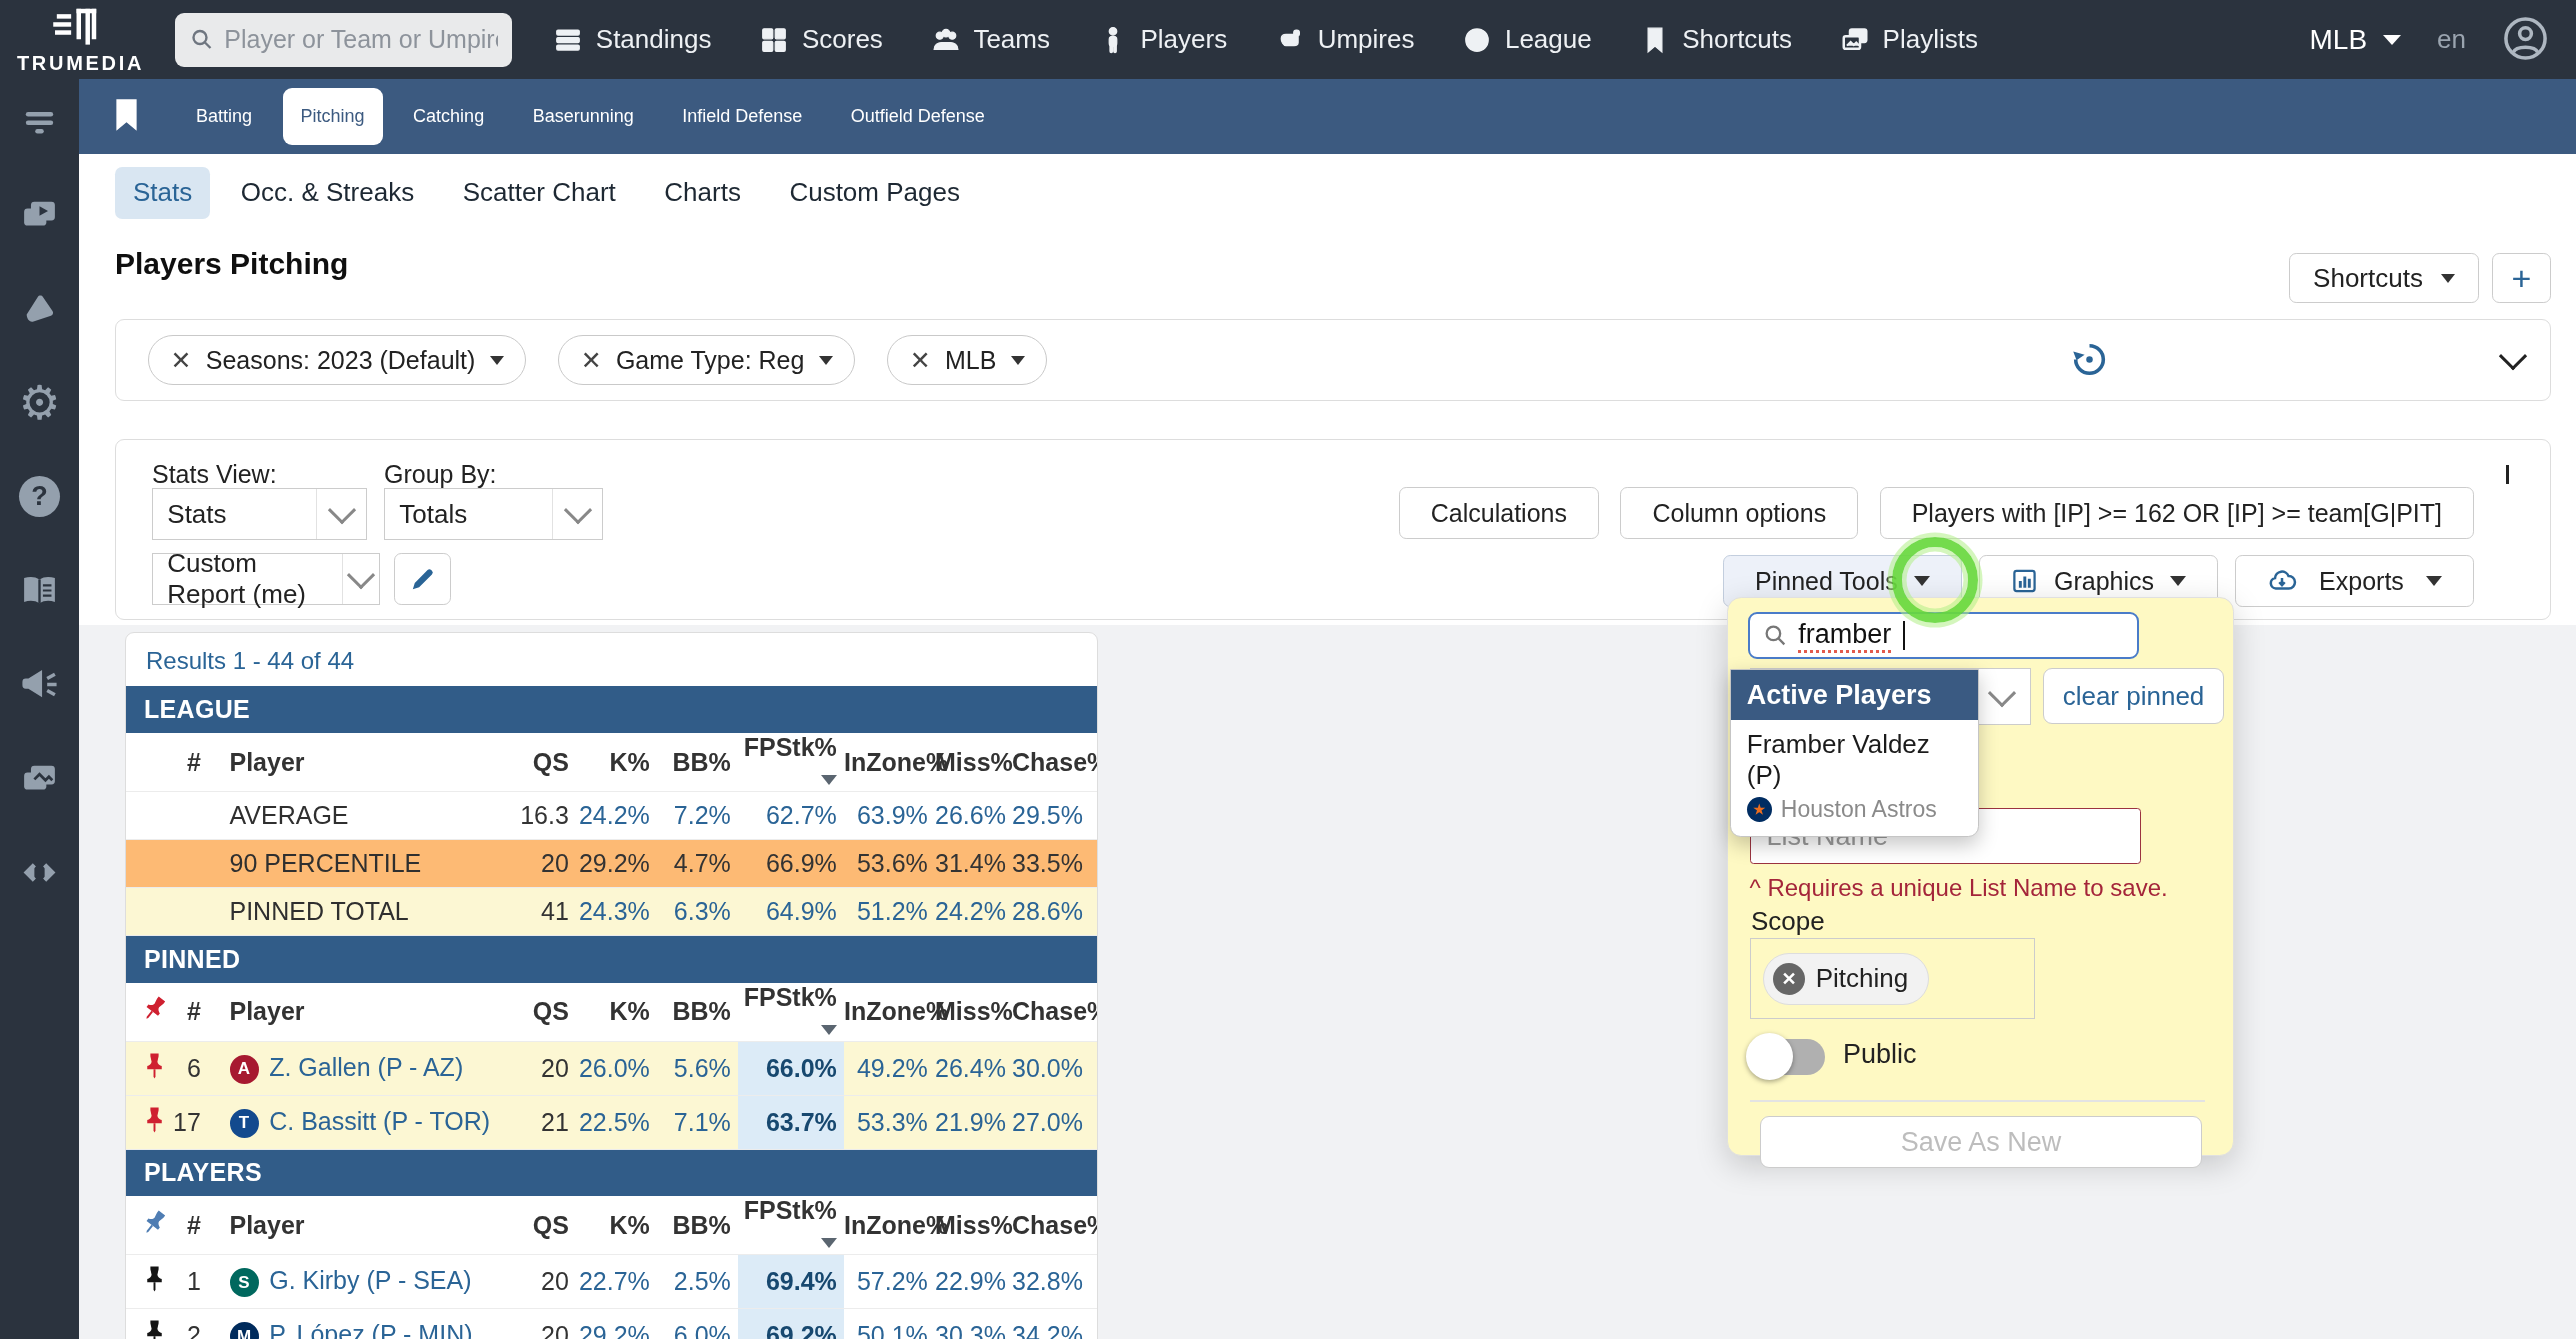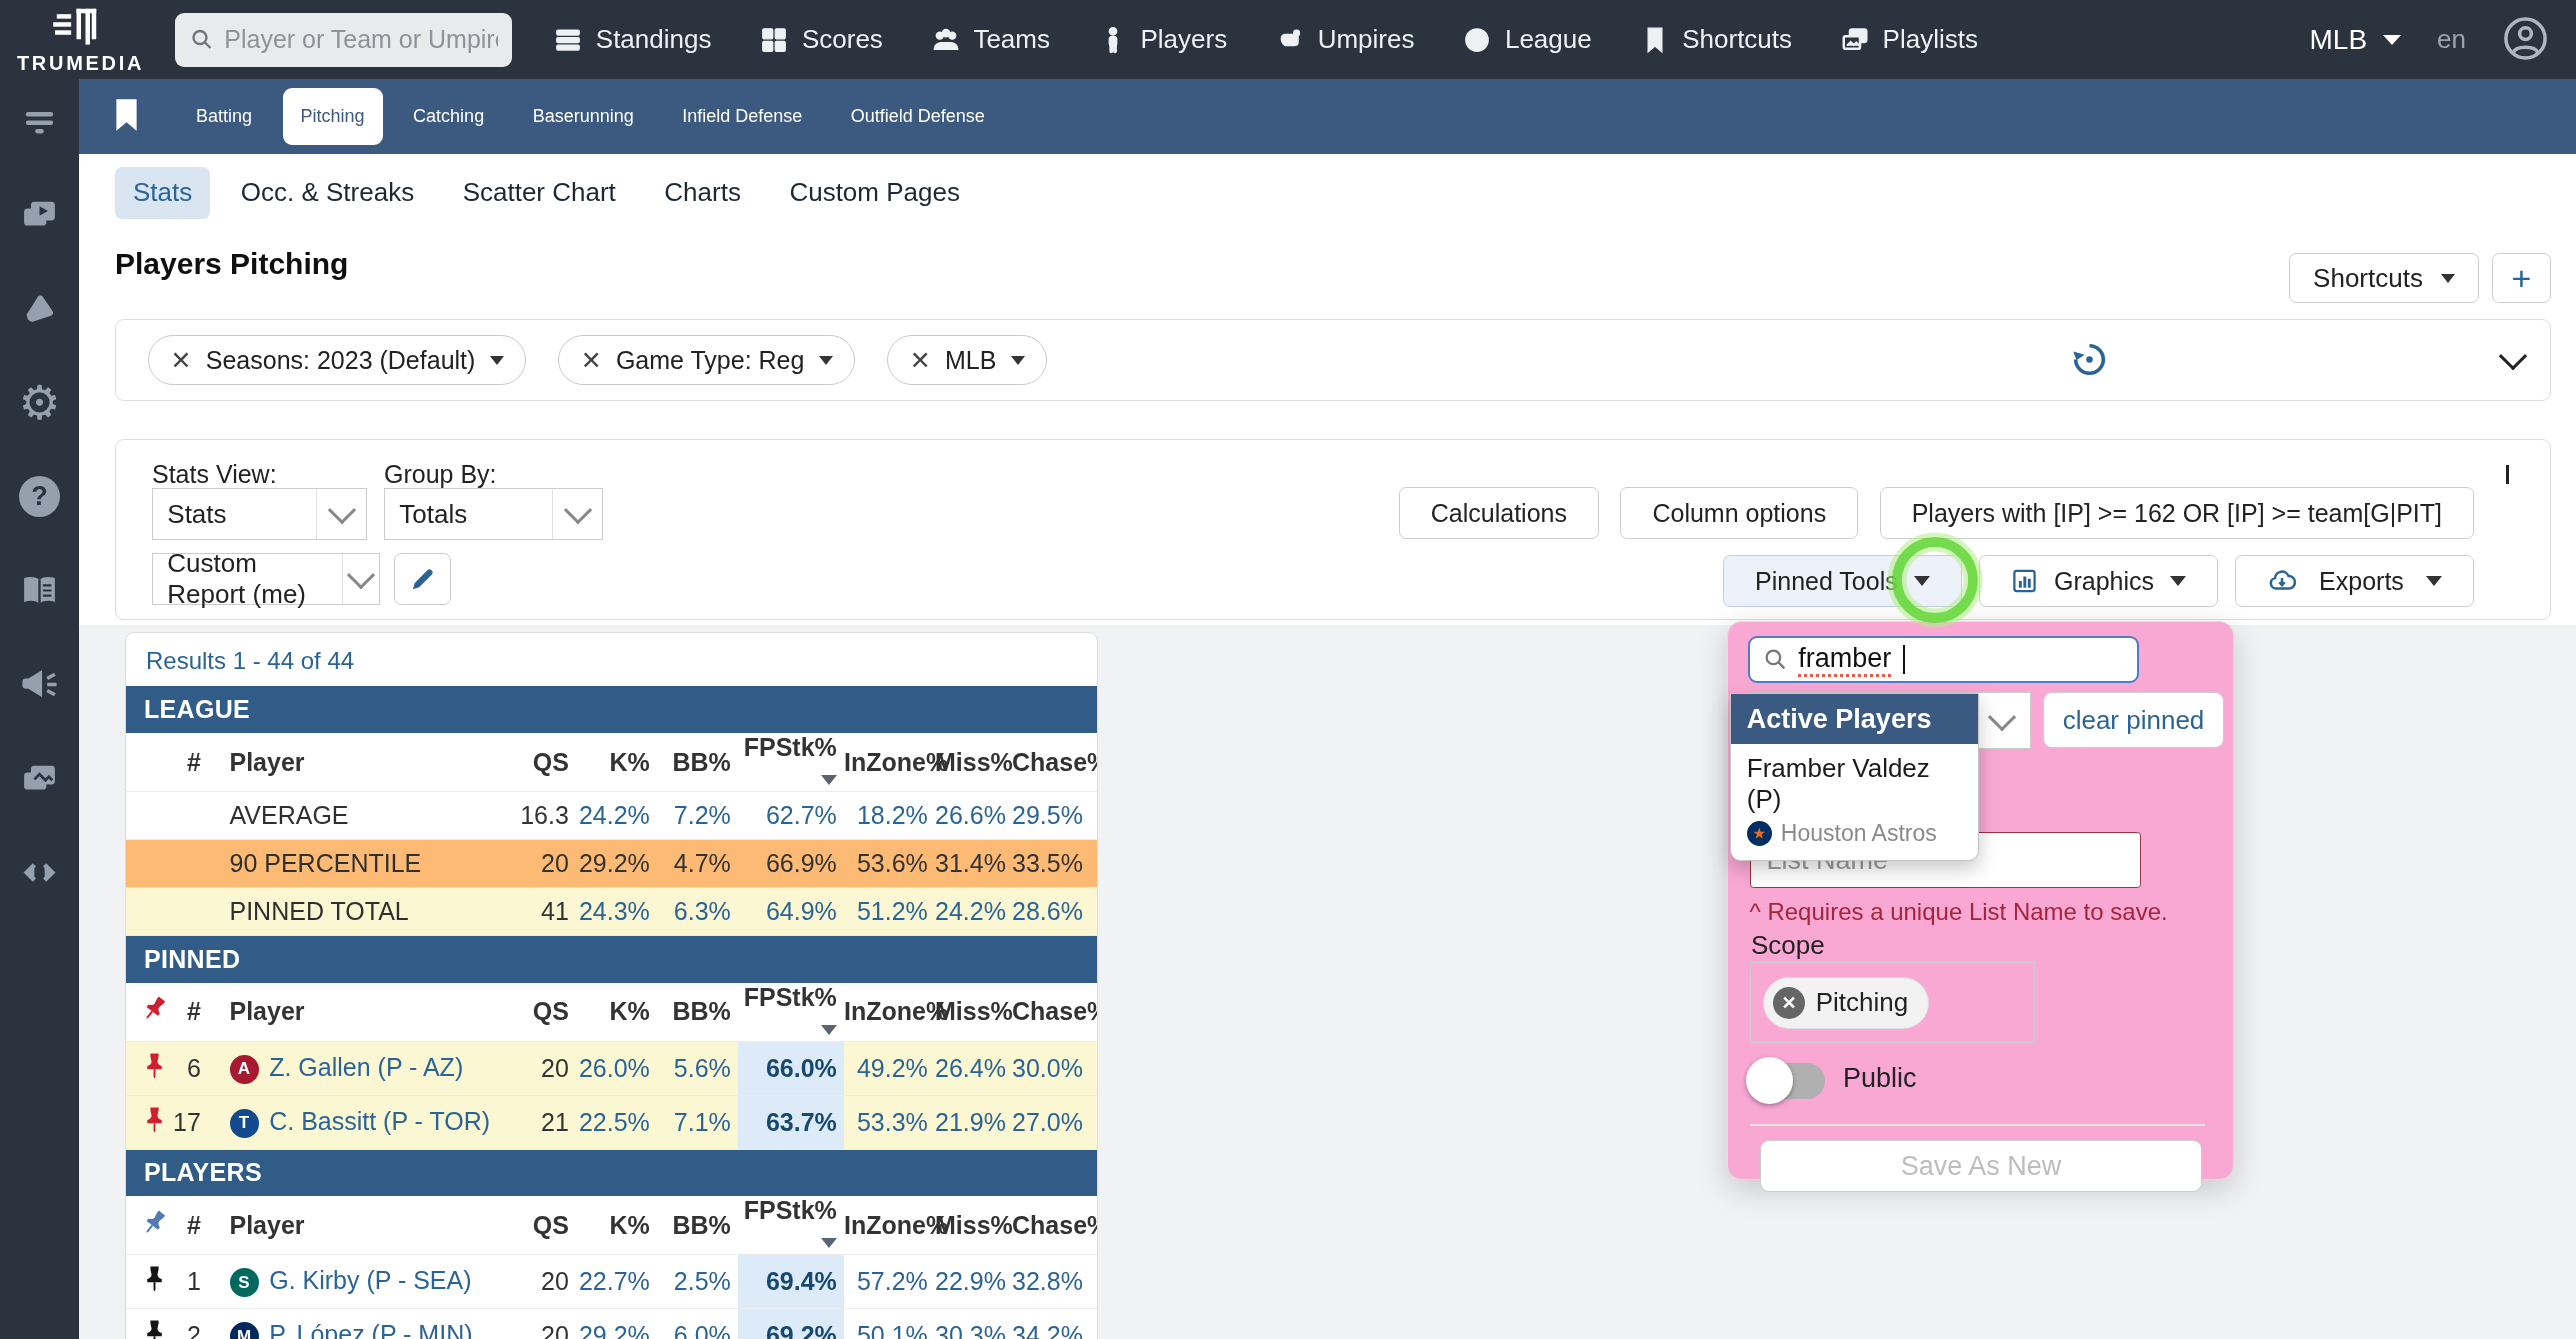--- a/index.html
+++ b/index.html
@@ -105,21 +105,21 @@
   .pin-red { fill:#cf2030; }
   .pin-black { fill:#141414; }
   .pin-blue { fill:#4f7db3; }
   .tilt { transform:rotate(38deg); }
   .sort-tri { display:inline-block; width:0; height:0; border-left:8px solid transparent; border-right:8px solid transparent; border-top:10.7px solid #5a6570; margin-left:9px; }
   .team-badge { display:inline-flex; width:29px; height:29px; border-radius:50%; color:#fff; font-size:17px; font-weight:bold; align-items:center; justify-content:center; margin-right:10.7px; vertical-align:middle; }
   .player-link { color:#2a6496; cursor:pointer; }
   .num-cell { color:#333; }
 
   
-  .popup { position:absolute; left:1727px; top:621px; width:507px; height:559px; background:#f9a8d4; border:1.8px solid #e0e0e0; border-radius:14.3px; box-shadow:0 9px 32px rgba(0,0,0,.18); z-index:40; }
+  .popup { position:absolute; left:1727px; top:597px; width:507px; height:559px; background:#fef9c3; border:1.8px solid #e0e0e0; border-radius:14.3px; box-shadow:0 9px 32px rgba(0,0,0,.18); z-index:40; }
   .pp-search { position:absolute; left:20px; top:14.3px; width:391px; height:47px; border:2.7px solid #4a7cc9; border-radius:9px; display:flex; align-items:center; gap:10.7px; padding:0 12.5px; background:#fff; cursor:text; }
   .pp-search svg { width:25px; height:25px; stroke:#777; }
   .pp-query { font-size:27px; color:#111; border-bottom:3.6px dotted #e25b4d; line-height:1.15; }
   .caret-bar { width:2.7px; height:29px; background:#111; margin-left:0.9px; }
   .stub-select { position:absolute; left:21.5px; top:70px; width:281px; height:57px; border:1.8px solid #ccc; display:flex; align-items:center; justify-content:flex-end; padding-right:18px; background:#fff; cursor:pointer; }
   .clear-pinned { position:absolute; left:315px; top:70px; width:181px; height:56px; border:1.8px solid #ccc; border-radius:9px; background:#fff; color:#2a6496; font-size:26px; display:flex; align-items:center; justify-content:center; cursor:pointer; }
   .sugg { position:absolute; left:1.8px; top:71px; width:249px; background:#fff; border:1.8px solid #c5c5c5; border-radius:0 0 10.7px 10.7px; box-shadow:0 7.2px 20px rgba(0,0,0,.22); z-index:5; overflow:hidden; }
   .sugg-head { background:#3a5a82; color:#fff; font-weight:bold; font-size:27px; height:50px; display:flex; align-items:center; padding-left:16px; }
   .sugg-item { padding:9px 14.3px 12.5px 16px; cursor:pointer; }
   .sugg-name { font-size:26px; color:#1b1b1b; }
@@ -450,21 +450,21 @@
           <td class="r last">Chase%</td>
         </tr>
         <tr class="data league-row rowline">
           <td class="pin-cell"></td>
               <td></td>
           <td class="lbl" style="padding-left:21.5px">AVERAGE</td>
           <td class="r d">16.3</td>
           <td class="r v">24.2%</td>
           <td class="r v">7.2%</td>
           <td class="r v">62.7%</td>
-          <td class="r v">18.2%</td>
+          <td class="r v">63.9%</td>
           <td class="r v">26.6%</td>
           <td class="r v last">29.5%</td>
         </tr>
         <tr class="data league-row alt rowline">
           <td class="pin-cell"></td>
               <td></td>
           <td class="lbl" style="padding-left:21.5px">90 PERCENTILE</td>
           <td class="r d">20</td>
           <td class="r d">29.2%</td>
           <td class="r d">4.7%</td>

